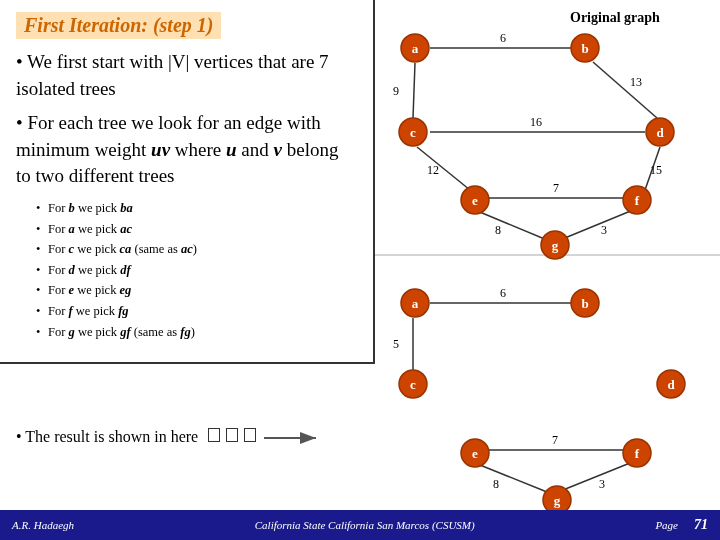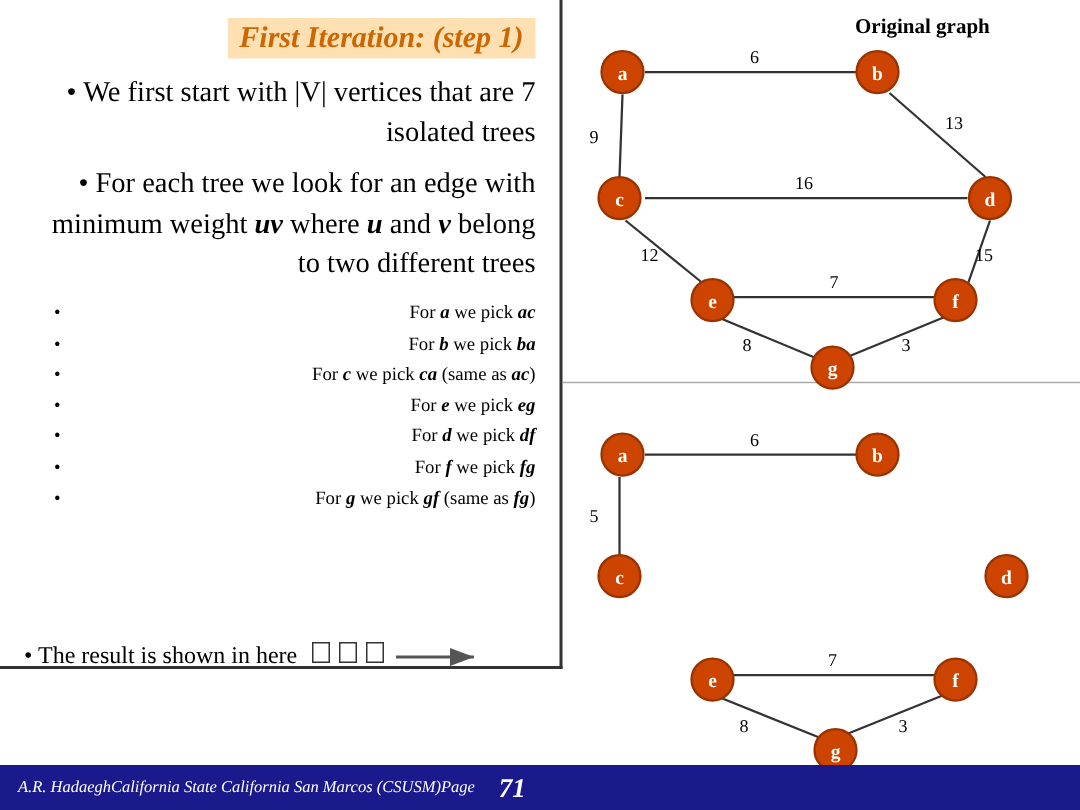--- a/index.html
+++ b/index.html
@@ -11,25 +11,24 @@
       overflow: hidden;
       position: relative;
     }
 
     
     .left-panel {
       position: absolute;
       left: 0;
       top: 0;
       width: 375px;
-      height: 446px;
+      height: 364px;
       padding: 12px 16px;
       border-right: 2px solid #333;
       border-bottom: 2px solid #333;
-      text-align: right;
     }
 
     .title {
       font-size: 20px;
       font-style: italic;
       font-weight: bold;
       color: #cc6600;
       background: #ffe0b2;
       display: inline-block;
       padding: 2px 8px;
@@ -65,20 +64,21 @@
     
     .footer {
       position: absolute;
       bottom: 0;
       left: 0;
       width: 720px;
       height: 30px;
       background: #1a1a8c;
       display: flex;
       align-items: center;
+      justify-content: space-between;
       padding: 0 12px;
       color: white;
       font-size: 11px;
       font-style: italic;
     }
 
     .footer-page {
       display: flex;
       align-items: center;
       gap: 16px;
@@ -107,25 +107,25 @@
 
   <div class="bullet-text">
     • <span>We first start with |V| vertices that are 7 isolated trees</span>
   </div>
 
   <div class="bullet-text">
     • For each tree we look for an edge with minimum weight <span class="bi">uv</span> where <span class="bi">u</span> and <span class="bi">v</span> belong to two different trees
   </div>
 
   <ul class="sub-bullets">
+    <li>For <span class="bi">b</span> we pick <span class="bi">ba</span></li>
     <li>For <span class="bi">a</span> we pick <span class="bi">ac</span></li>
-    <li>For <span class="bi">b</span> we pick <span class="bi">ba</span></li>
     <li>For <span class="bi">c</span> we pick <span class="bi">ca</span> (same as <span class="bi">ac</span>)</li>
+    <li>For <span class="bi">d</span> we pick <span class="bi">df</span></li>
     <li>For <span class="bi">e</span> we pick <span class="bi">eg</span></li>
-    <li>For <span class="bi">d</span> we pick <span class="bi">df</span></li>
     <li>For <span class="bi">f</span> we pick <span class="bi">fg</span></li>
     <li>For <span class="bi">g</span> we pick <span class="bi">gf</span> (same as <span class="bi">fg</span>)</li>
   </ul>
 
   <div class="result-text">
     • The result is shown in here
     
     <span style="display:inline-block; margin-left:6px;">
       <span style="display:inline-block;width:12px;height:14px;border:1.5px solid #333;margin-right:2px;"></span>
       <span style="display:inline-block;width:12px;height:14px;border:1.5px solid #333;margin-right:2px;"></span>
@@ -232,15 +232,15 @@
 
   <circle cx="182" cy="500" r="14" fill="#cc4400" stroke="#993300" stroke-width="1.5"></circle>
   <text x="182" y="505" font-family="Times New Roman" font-size="13" font-weight="bold" fill="white" text-anchor="middle">g</text>
 </svg>
 
 <div class="footer">
   <span>A.R. Hadaegh</span>
   <span>California State California San Marcos (CSUSM)</span>
   <span class="footer-page">
     <span>Page</span>
-    <span style="font-size:18px;font-weight:bold;">71</span>
+    <span style="font-size:14px;font-weight:bold;">71</span>
   </span>
 </div>
 
 </body></html>

